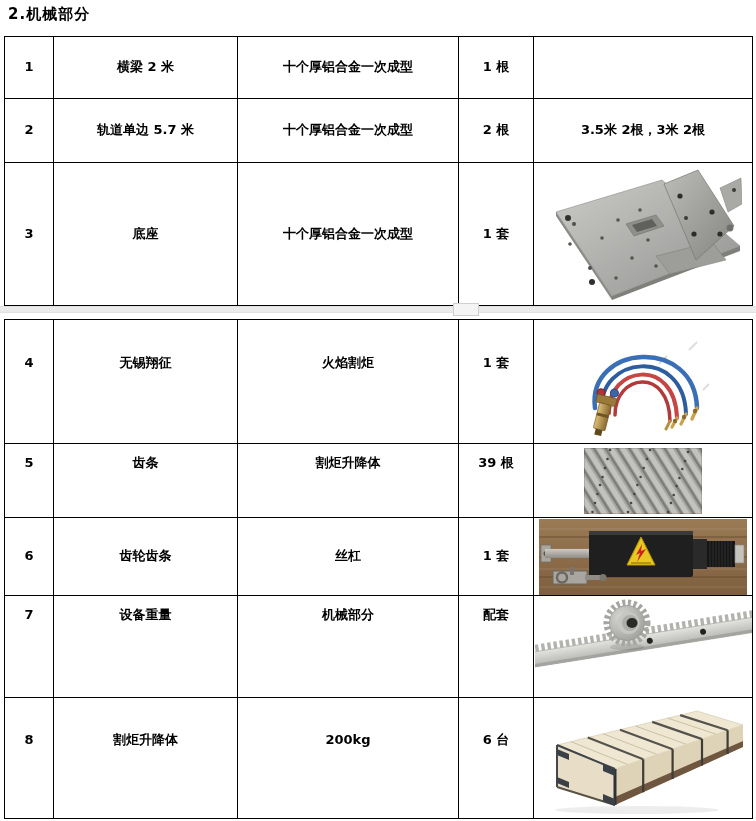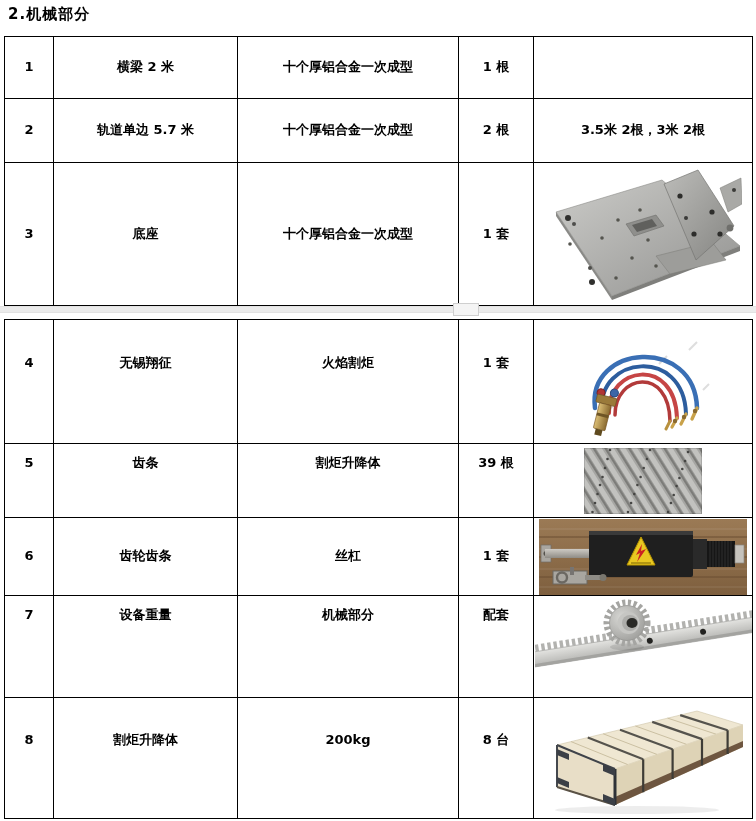--- a/index.html
+++ b/index.html
@@ -269,21 +269,21 @@
         <circle cx="93.5" cy="25" r="11" fill="#c6c6c3"></circle>
         <circle cx="95" cy="25" r="8" fill="#adadaa"></circle>
         <ellipse cx="97" cy="25" rx="5.5" ry="5" fill="#2a2a27"></ellipse>
       </svg>
     </td>
   </tr>
   <tr class="va-high" style="height:121px">
     <td class="txt">8</td>
     <td class="txt">割炬升降体</td>
     <td class="txt">200kg</td>
-    <td class="txt">8 台</td>
+    <td class="txt">6 台</td>
     <td class="img-cell">
 
       <svg width="212" height="118" viewBox="0 0 212 118">
         <rect width="212" height="118" fill="#ffffff"></rect>
         <ellipse cx="100" cy="111" rx="82" ry="4" fill="rgba(0,0,0,0.07)"></ellipse>
         <polygon points="20,46 160,12 206,26 78,70" fill="#efe7d2" stroke="#cfc5a8" stroke-width="0.6"></polygon>
         <path d="M34,42.6 L90.8,65.6 M66.2,34.8 L120.2,55.5 M98.4,27 L149.7,45.4 M130.6,19.1 L179.1,35.2" stroke="#cbc0a2" stroke-width="1"></path>
         <polygon points="78,70 206,26 206,48 78,106" fill="#ded3b6"></polygon>
         <polygon points="78,98 206,42 206,48 78,106" fill="#6e5640"></polygon>
         <path d="M50.8,38.5 L106.2,60.3 M83,30.7 L135.6,50.2 M115.2,22.9 L165,40.1 M143.2,16.1 L190.6,31.3" stroke="#55534d" stroke-width="2.2"></path>

